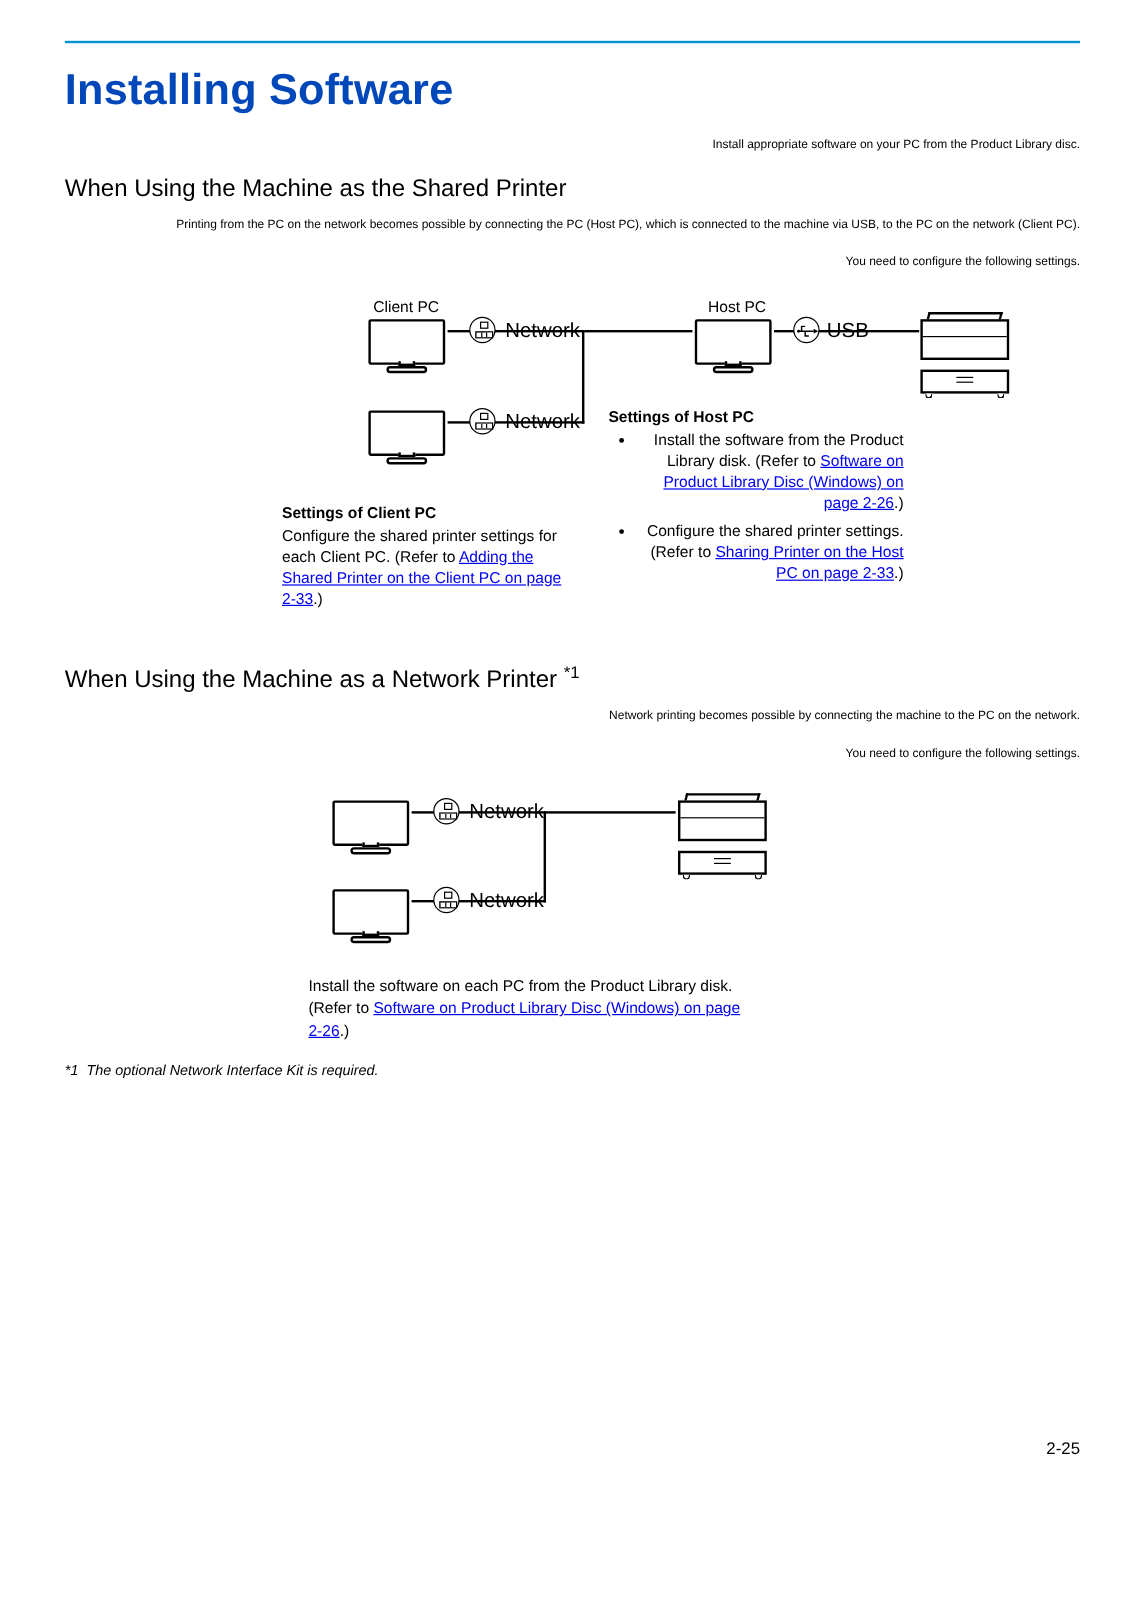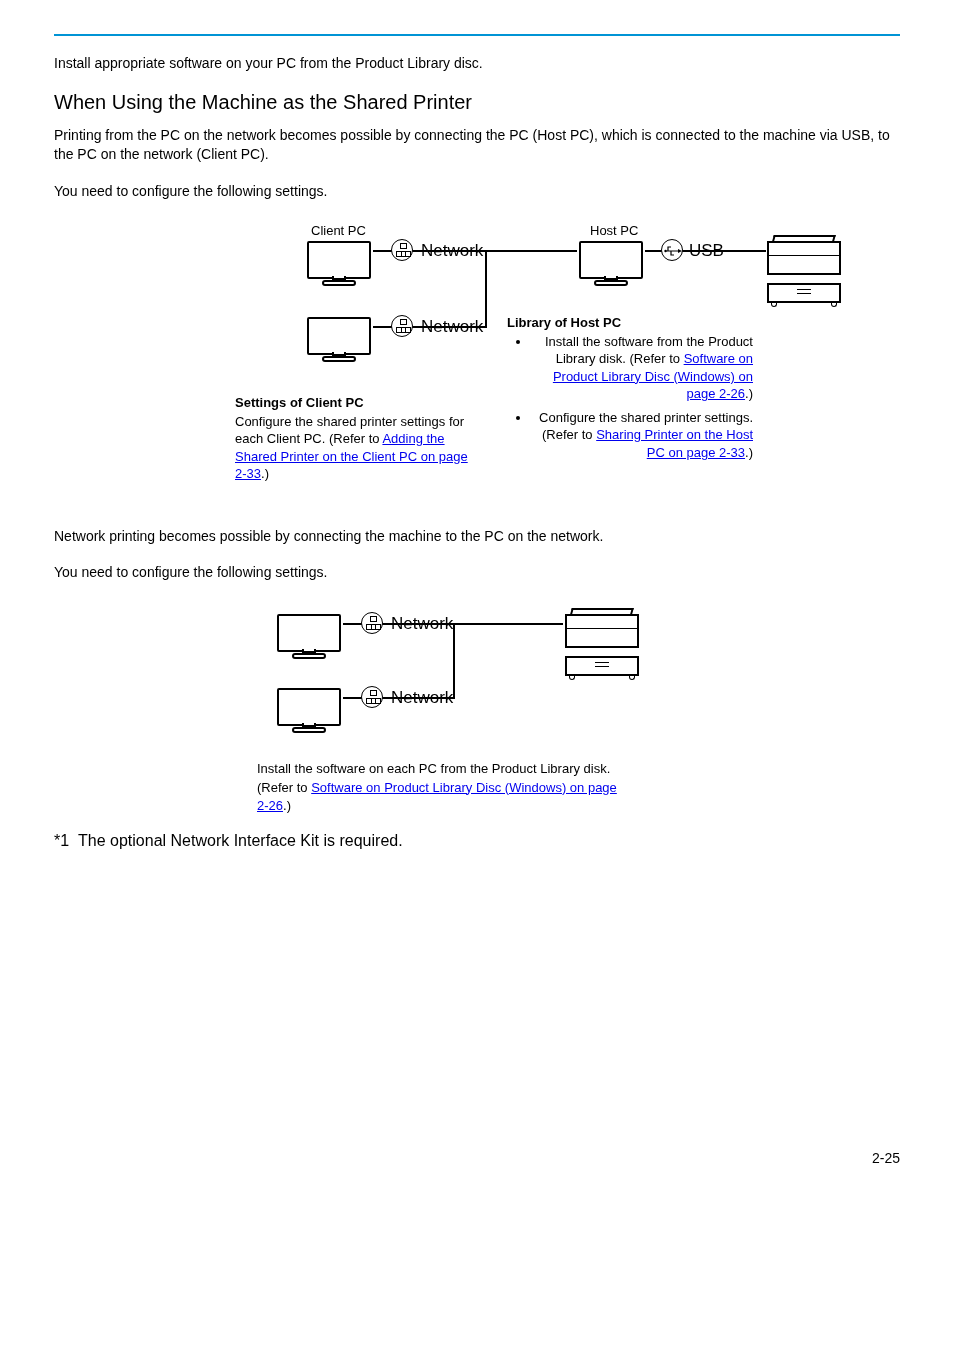--- a/index.html
+++ b/index.html
@@ -1,25 +1,25 @@
 <!DOCTYPE html>
 <html><head>
 <meta charset="utf-8">
 <style>
   * { box-sizing: border-box; margin: 0; padding: 0; }
   html, body { width: 954px; background: #fff; font-family: Arial, Helvetica, sans-serif; color: #000; }
   .page { padding: 34px 54px 20px 54px; }
   .bc { font-size: 13px; margin-bottom: 6px; }
   .hr { border: none; border-top: 2px solid #0094d5; margin-bottom: 18px; }
   h1.title { color: #0047ba; font-size: 36px; font-weight: 800; margin-bottom: 18px; font-family: Arial, Helvetica, sans-serif; letter-spacing: 0.2px; }
-  p.body { font-size: 14px; margin-bottom: 18px; line-height: 1.35; }
+  p.body { font-size: 10px; margin-bottom: 18px; line-height: 1.35; text-align: right; }
   h2.sub { font-size: 20px; font-weight: normal; margin: 18px 0 12px 0; }
   h2.sub sup { font-size: 14px; vertical-align: super; }
   a.link { color: #0000ee; text-decoration: underline; }
-  .footnote { font-size: 16px; margin-top: 12px; }
+  .footnote { font-size: 12px; margin-top: 12px; font-style: italic; }
   .pagenum { text-align: right; font-size: 14px; margin-top: 300px; }
 
   
   .d1 { position: relative; margin: 0 auto 28px auto; width: 620px; height: 280px; }
   .lab-clientpc { position:absolute; left:144px; top:4px; font-size:13px; }
   .lab-hostpc   { position:absolute; left:423px; top:4px; font-size:13px; }
   .monitor { position:absolute; width:64px; }
   .monitor .screen { height:38px; border:2px solid #000; border-radius:2px; background:#fff; }
   .monitor .stand  { width:14px; height:4px; border:2px solid #000; border-top:none; margin:-3px auto 0 auto; background:#fff; position:relative; z-index:2;}
   .monitor .base   { width:34px; height:6px; border:2px solid #000; border-radius:4px; margin:0 auto; background:#fff;}
@@ -51,20 +51,21 @@
   
   .d2 { position: relative; margin: 0 auto 0 auto; width: 440px; height: 220px; }
 
 </style>
 </head>
 <body>
 
 <div class="page">
   <hr class="hr">
 
+  <h1 class="title">Installing Software</h1>
   <p class="body">Install appropriate software on your PC from the Product Library disc.</p>
 
   <h2 class="sub">When Using the Machine as the Shared Printer</h2>
   <p class="body">Printing from the PC on the network becomes possible by connecting the PC (Host PC), which is connected to the machine via USB, to the PC on the network (Client PC).</p>
   <p class="body">You need to configure the following settings.</p>
 
   <div class="d1">
     <span class="lab-clientpc">Client PC</span>
     <span class="lab-hostpc">Host PC</span>
 
@@ -120,31 +121,34 @@
           <span></span>
           <span></span>
         </div>
     </div>
 
     <span class="stitle" style="left:68px; top:176px;">Settings of Client PC</span>
     <div class="stext" style="left:68px; top:194px; width:240px;">
       <span>Configure the shared printer settings for each Client PC. (Refer to </span><a href="#" class="link">Adding the Shared Printer on the Client PC on page 2-33</a><span>.)</span>
     </div>
 
-    <span class="stitle" style="left:340px; top:96px;">Library of Host PC</span>
+    <span class="stitle" style="left:340px; top:96px;">Settings of Host PC</span>
     <ul style="position:absolute; left:340px; top:114px; width:246px;">
       <li class="bullet">
         <span>Install the software from the Product Library disk. (Refer to </span><a href="#" class="link">Software on Product Library Disc (Windows) on page 2-26</a><span>.)</span>
       </li>
       <li class="bullet" style="margin-top:6px;">
         <span>Configure the shared printer settings. (Refer to </span><a href="#" class="link">Sharing Printer on the Host PC on page 2-33</a><span>.)</span>
       </li>
     </ul>
   </div>
 
+  <h2 class="sub">
+    <span>When Using the Machine as a Network Printer </span><sup>*1</sup>
+  </h2>
   <p class="body">Network printing becomes possible by connecting the machine to the PC on the network.</p>
   <p class="body">You need to configure the following settings.</p>
 
   <div class="d2">
     <div class="monitor" style="left:20px; top:14px;">
       <div class="screen"></div>
         <div class="stand"></div>
         <div class="base"></div>
     </div>
     <div class="monitor" style="left:20px; top:88px;">

